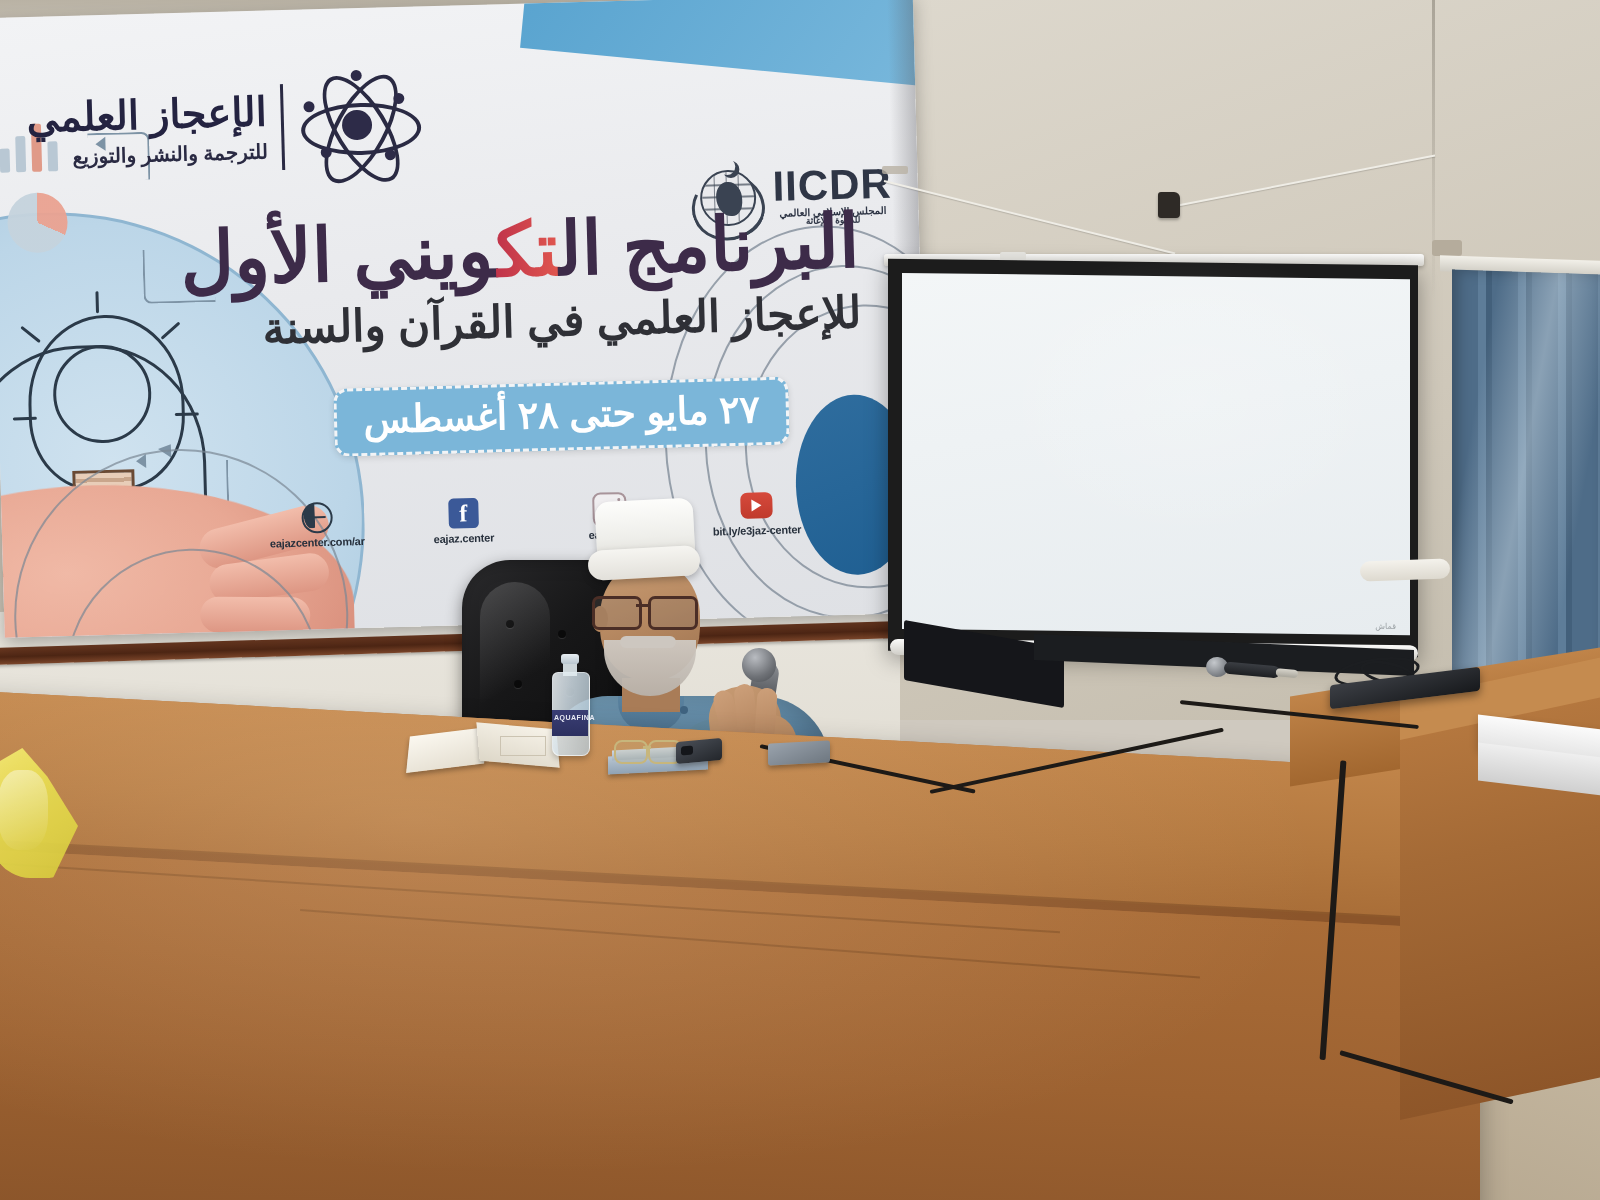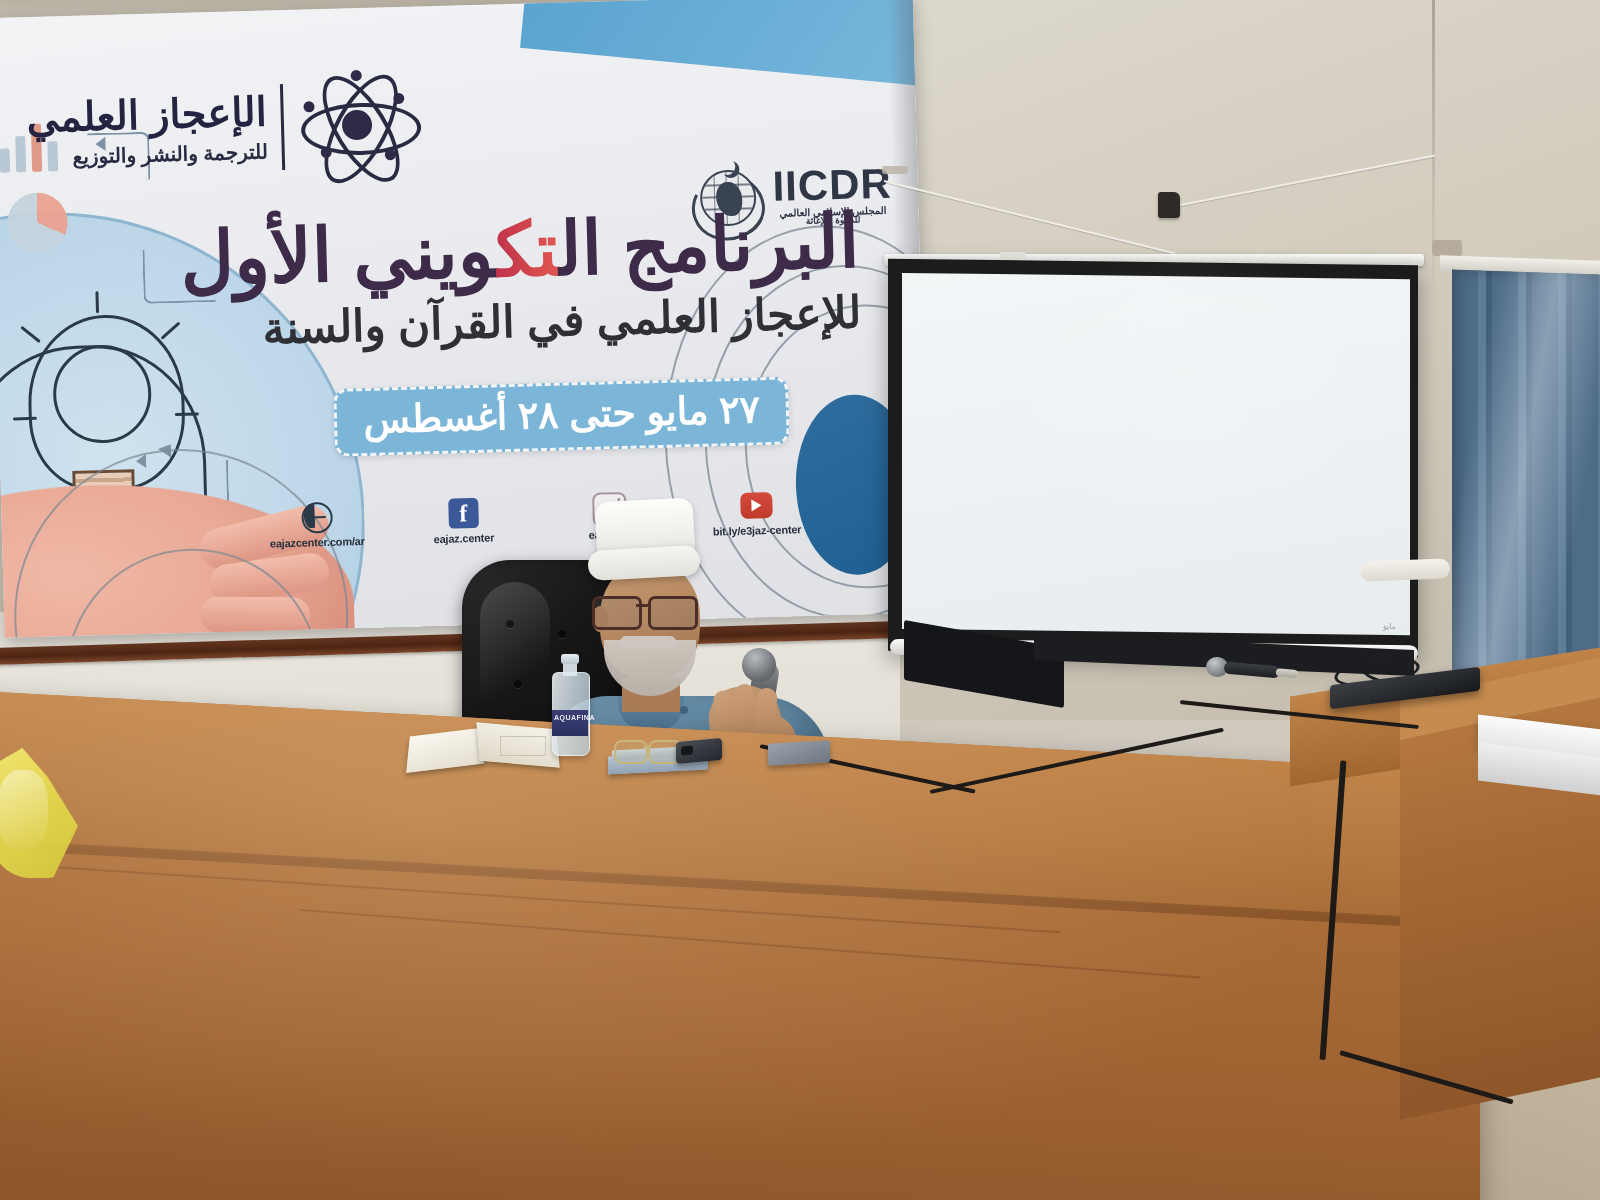--- a/index.html
+++ b/index.html
@@ -455,21 +455,21 @@
 
   <div id="screen-assembly">
     <div class="scr-hook2"></div>
     <div class="scr-cord" style="left:0px;top:-52px;width:300px;transform:rotate(14deg);"></div>
     <div class="scr-cord" style="left:286px;top:-26px;width:270px;transform:rotate(-11deg);"></div>
     <div class="scr-hook"></div>
     <div class="scr-rail"></div>
     <div class="scr-rail-clip"></div>
     <div class="scr-body">
       <div class="scr-white"></div>
-      <div class="scr-logo">مايو</div>
+      <div class="scr-logo">قماش</div>
       <div class="scr-bottom-bar"></div>
     </div>
     <div class="scr-stand"></div>
     <div class="scr-stand2"></div>
   </div>
 
   <div class="curtain-bracket"></div>
   <div class="curtain-rail"></div>
   <div id="curtain">
     <div class="curtain-sheen"></div>

